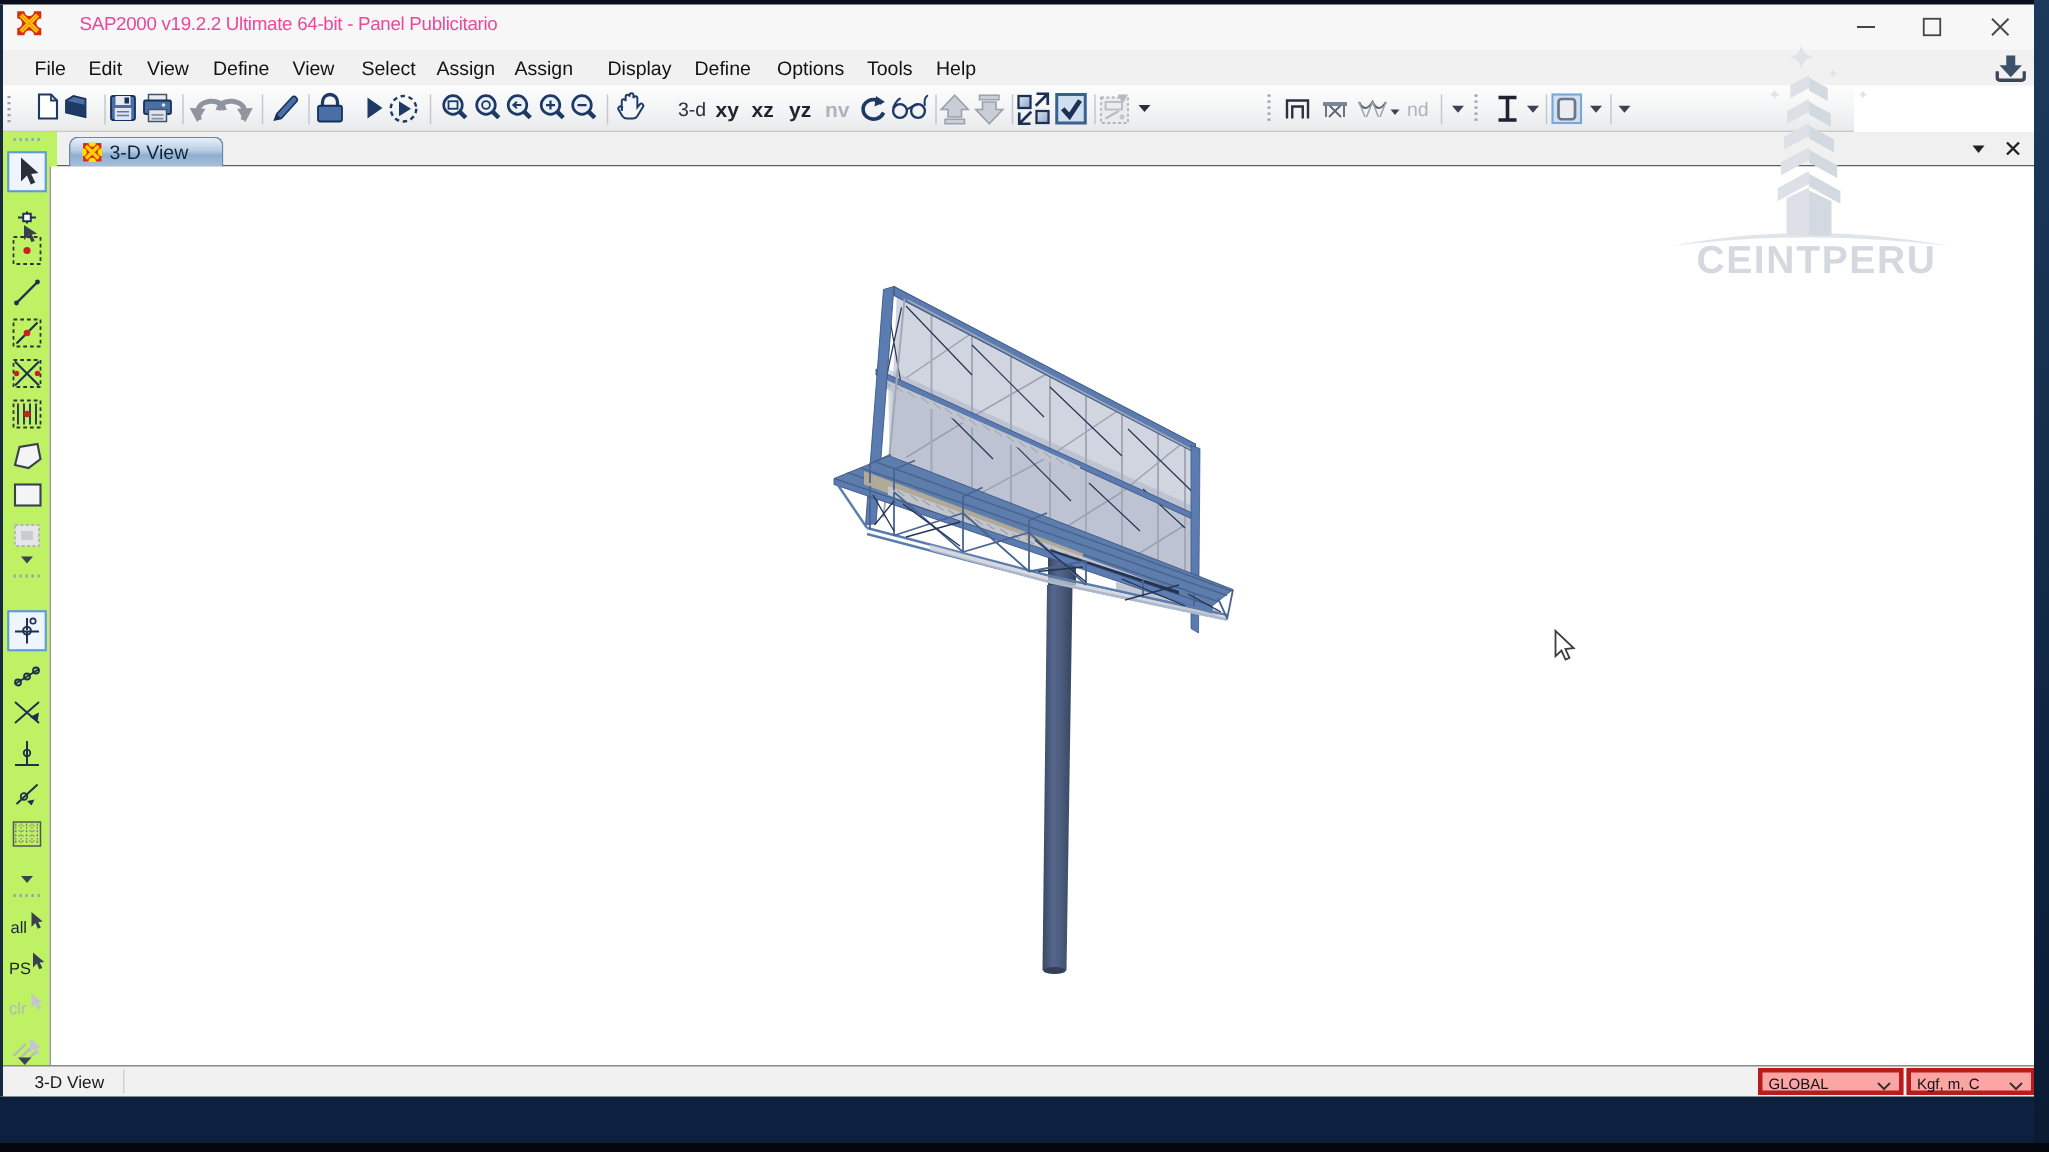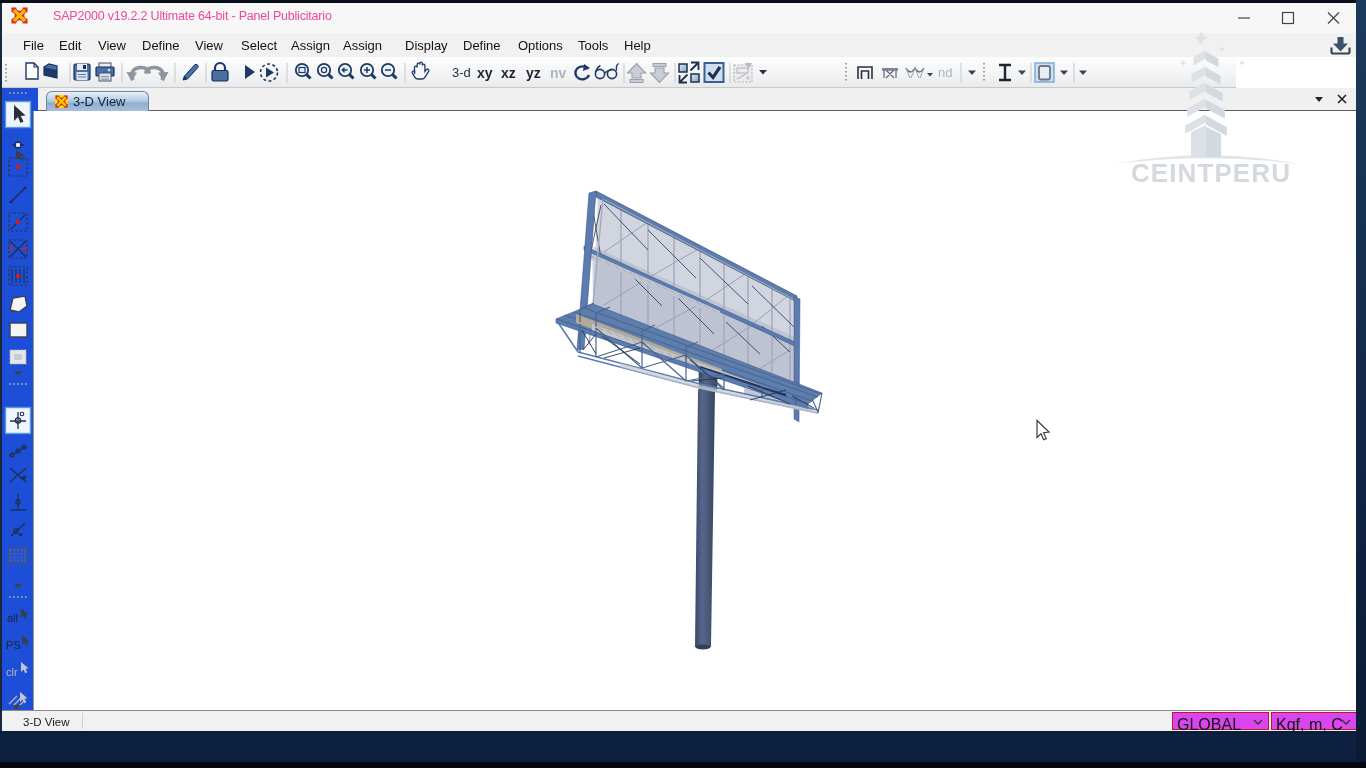--- a/index.html
+++ b/index.html
@@ -22,25 +22,25 @@
 #toolbar { position:absolute; left:2px; top:57px; width:1234px; height:31px;
   background:linear-gradient(180deg,#fdfdfd 0%,#f3f4f5 55%,#e9eaec 100%);
   border-bottom:1px solid #c9c9c9; }
 #tabbar { position:absolute; left:33px; top:88px; width:1323px; height:23px; background:#f0f0f0;
   border-bottom:1px solid #5f5f5f; }
 #tab { position:absolute; left:13px; top:3px; width:103px; height:20px;
   border:1px solid #6a87a6; border-bottom:none; border-radius:6px 6px 0 0;
   background:linear-gradient(180deg,#e9f1f9 0%,#b6cce2 45%,#8fafd0 60%,#a6c0da 100%); }
 #tab span { position:absolute; left:26px; top:2px; font-size:13px; color:#10253d; }
 #tabctl { position:absolute; left:1313px; top:92px; }
-#lefttb { position:absolute; left:2px; top:88px; width:31px; height:622px; background:#1d4ed8;padding-left:36px; }
+#lefttb { position:absolute; left:2px; top:88px; width:31px; height:622px; background:#bef264;padding-left:36px; }
 #canvas { position:absolute; left:33px; top:111px; width:1323px; height:599px; background:#ffffff; border-left:1px solid #9a9a9a; }
 #statusbar { position:absolute; left:2px; top:710px; width:1354px; height:21px; background:#f1f1f1; border-top:1px solid #8a8a8a; }
 #sb-text { position:absolute; left:21px; top:5px; font-size:11.5px; color:#1a1a1a; }
-.combo { position:absolute; top:1px; height:18px; background:#d946ef; border:1px solid #b91c1c; font-size:16px; color:#111; }
+.combo { position:absolute; top:1px; height:18px; background:#fca5a5; border:3px solid #b91c1c; font-size:10px; color:#111; }
 .combo .cl { position:absolute; left:4px; top:3px; }
 #overlay { position:absolute; left:0; top:0; width:1366px; height:768px; pointer-events:none; }
 </style>
 </head>
 <body>
 <div id="titlebar"></div>
 <div id="menubar"></div>
 <div id="toolbar">
     <svg width="1354" height="31" viewBox="0 0 1354 31" style="position:absolute;left:0;top:0">
       <line x1="4" y1="7" x2="4" y2="25" stroke="#9aa0a8" stroke-width="2" stroke-dasharray="1.5,2.5"></line>

